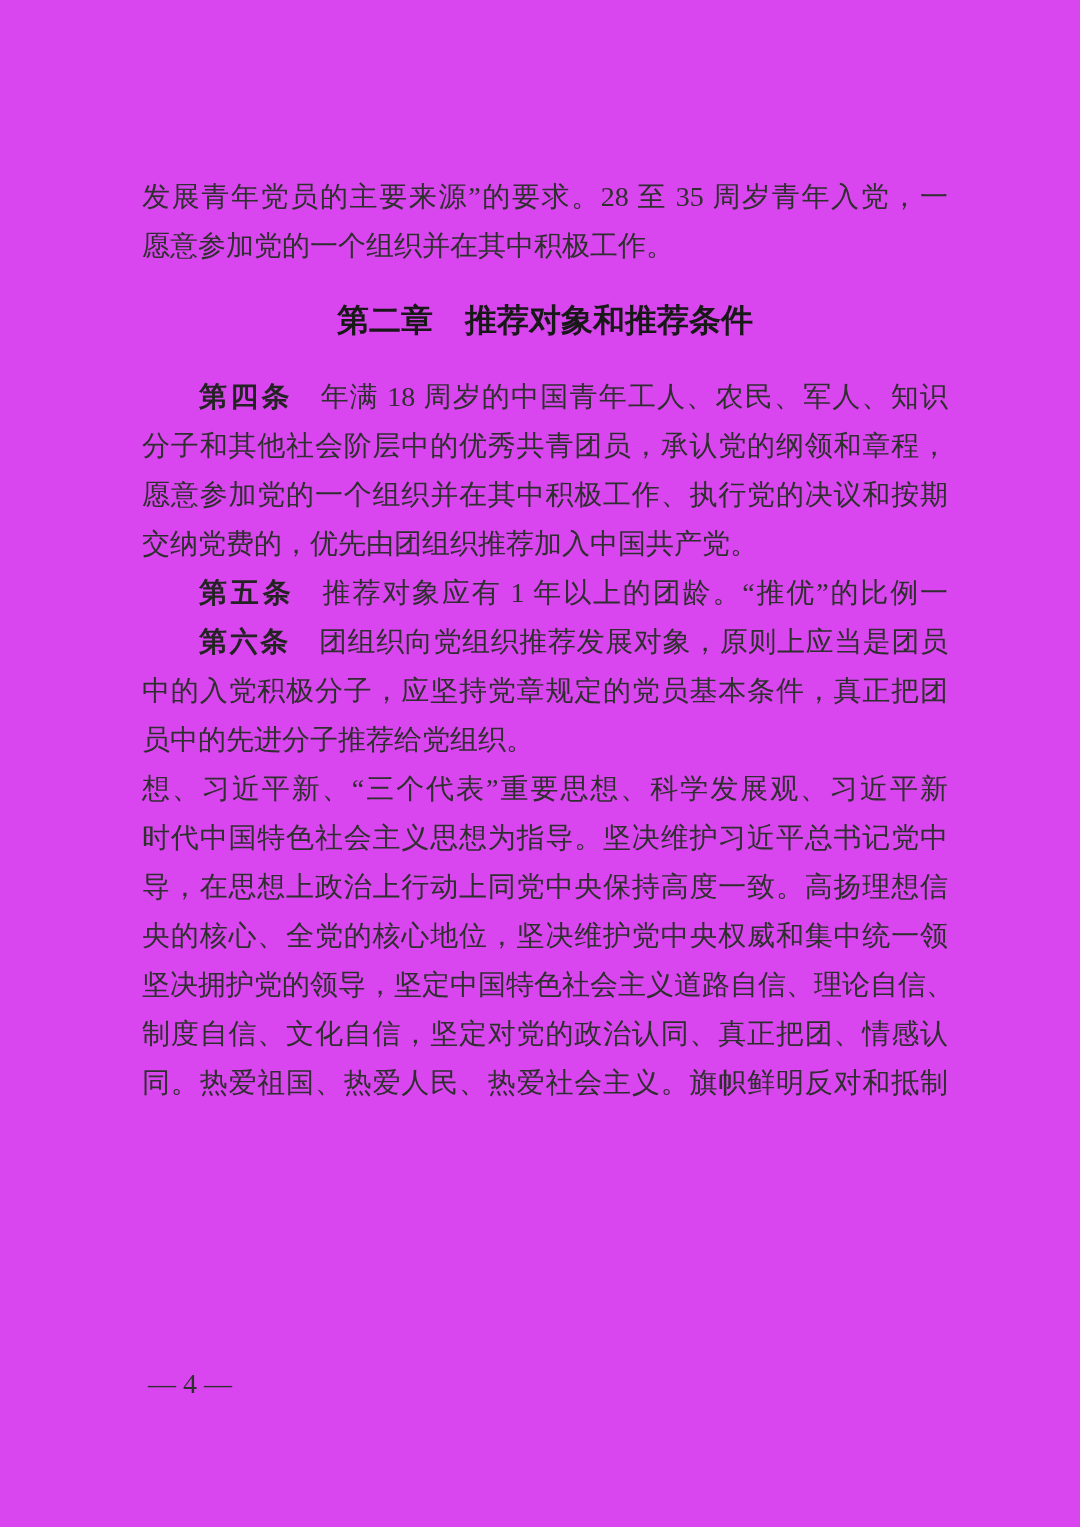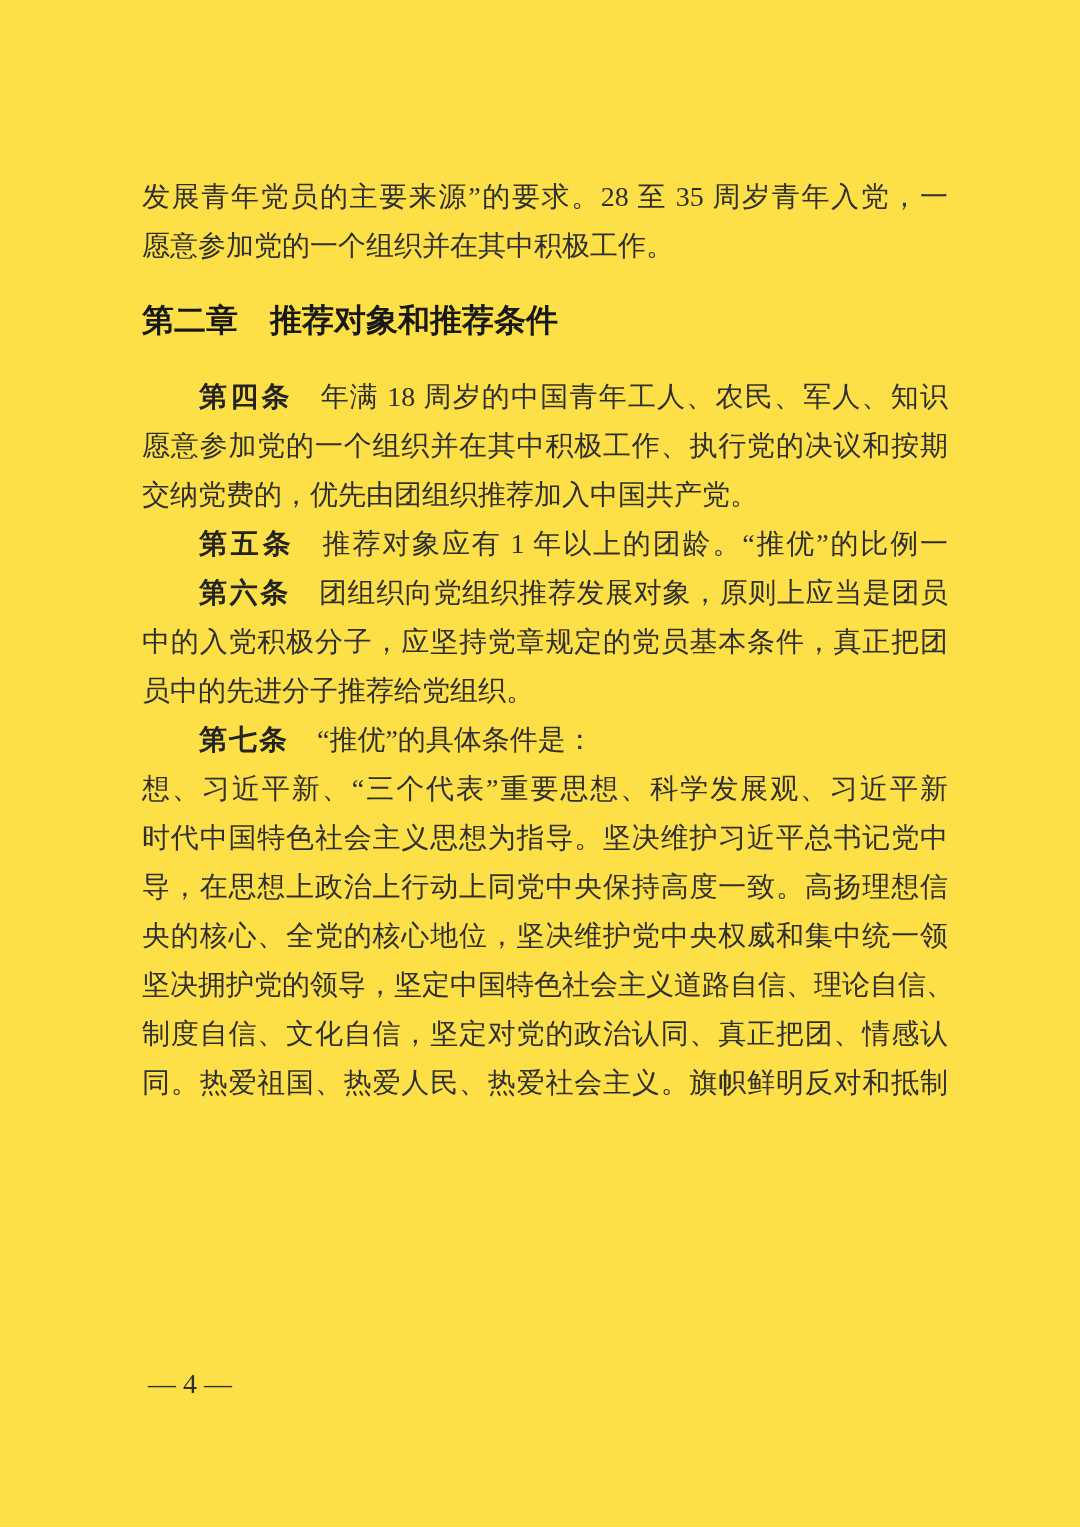--- a/index.html
+++ b/index.html
@@ -4,21 +4,21 @@
 <style>
   html, body {
     margin: 0;
     padding: 0;
     background: #ffffff;
   }
   .page {
     position: relative;
     width: 1080px;
     height: 1527px;
-    background: #fde047;
+    background: #d946ef;
     overflow: hidden;
     font-family: "Liberation Serif", "DejaVu Serif", serif;
     color: #2f2f2f;
   }
   .content {
     position: absolute;
     left: 142px;
     top: 172px;
     width: 806px;
   }
@@ -41,21 +41,21 @@
     font-weight: bold;
     font-family: Liberation Serif, serif;
     color: #232323;
     letter-spacing: 2px;
     margin-right: 28px;
   }
   .chapter-heading {
     height: 49px;
     line-height: 49px;
     margin: 26px 0 27px 0;
-    text-align: left;
+    text-align: center;
     font-size: 32px;
     font-weight: bold;
     color: #181818;
   }
   .footer {
     position: absolute;
     left: 148px;
     top: 1364px;
     height: 40px;
     line-height: 40px;
@@ -65,27 +65,27 @@
 </style>
 </head>
 <body>
 
 <div class="page">
   <div class="content">
       <div class="line fill">发展青年党员的主要来源”的要求。28 至 35 周岁青年入党，一</div>
       <div class="line">愿意参加党的一个组织并在其中积极工作。</div>
       <div class="chapter-heading">第二章　推荐对象和推荐条件</div>
       <div class="line fill indent"><span class="lead">第四条</span><span>年满 18 周岁的中国青年工人、农民、军人、知识</span></div>
+      <div class="line fill">分子和其他社会阶层中的优秀共青团员，承认党的纲领和章程，</div>
       <div class="line fill">愿意参加党的一个组织并在其中积极工作、执行党的决议和按期</div>
       <div class="line">交纳党费的，优先由团组织推荐加入中国共产党。</div>
       <div class="line fill indent"><span class="lead">第五条</span><span>推荐对象应有 1 年以上的团龄。“推优”的比例一</span></div>
       <div class="line fill indent"><span class="lead">第六条</span><span>团组织向党组织推荐发展对象，原则上应当是团员</span></div>
       <div class="line fill">中的入党积极分子，应坚持党章规定的党员基本条件，真正把团</div>
       <div class="line">员中的先进分子推荐给党组织。</div>
-      <div class="line indent"><span class="lead">第七条</span><span>“推优”的具体条件是：</span></div>
       <div class="line fill">想、习近平新、“三个代表”重要思想、科学发展观、习近平新</div>
       <div class="line fill">时代中国特色社会主义思想为指导。坚决维护习近平总书记党中</div>
       <div class="line fill">导，在思想上政治上行动上同党中央保持高度一致。高扬理想信</div>
       <div class="line fill">央的核心、全党的核心地位，坚决维护党中央权威和集中统一领</div>
       <div class="line fill">坚决拥护党的领导，坚定中国特色社会主义道路自信、理论自信、</div>
       <div class="line fill">制度自信、文化自信，坚定对党的政治认同、真正把团、情感认</div>
       <div class="line fill">同。热爱祖国、热爱人民、热爱社会主义。旗帜鲜明反对和抵制</div>
     </div>
   <div class="footer">— 4 —</div>
 </div>

